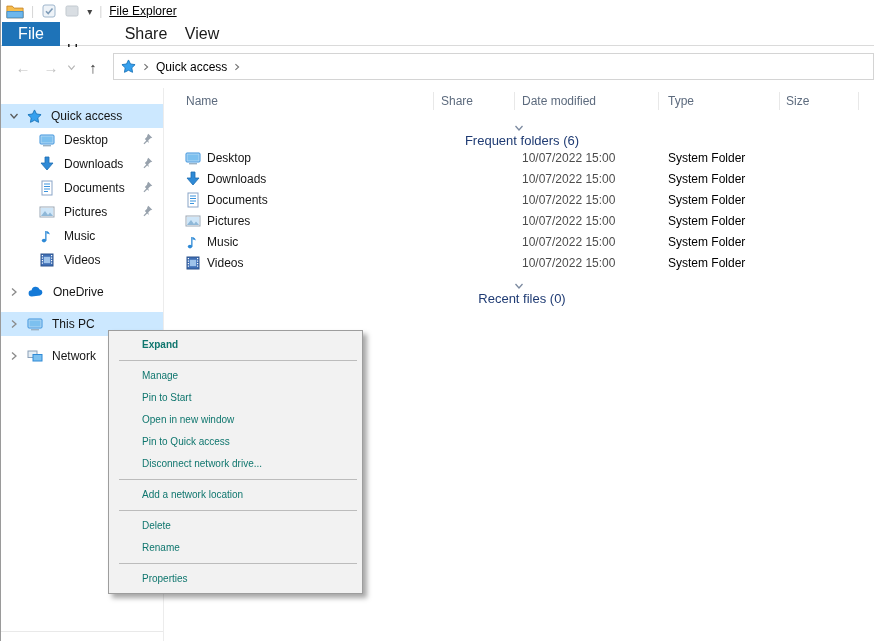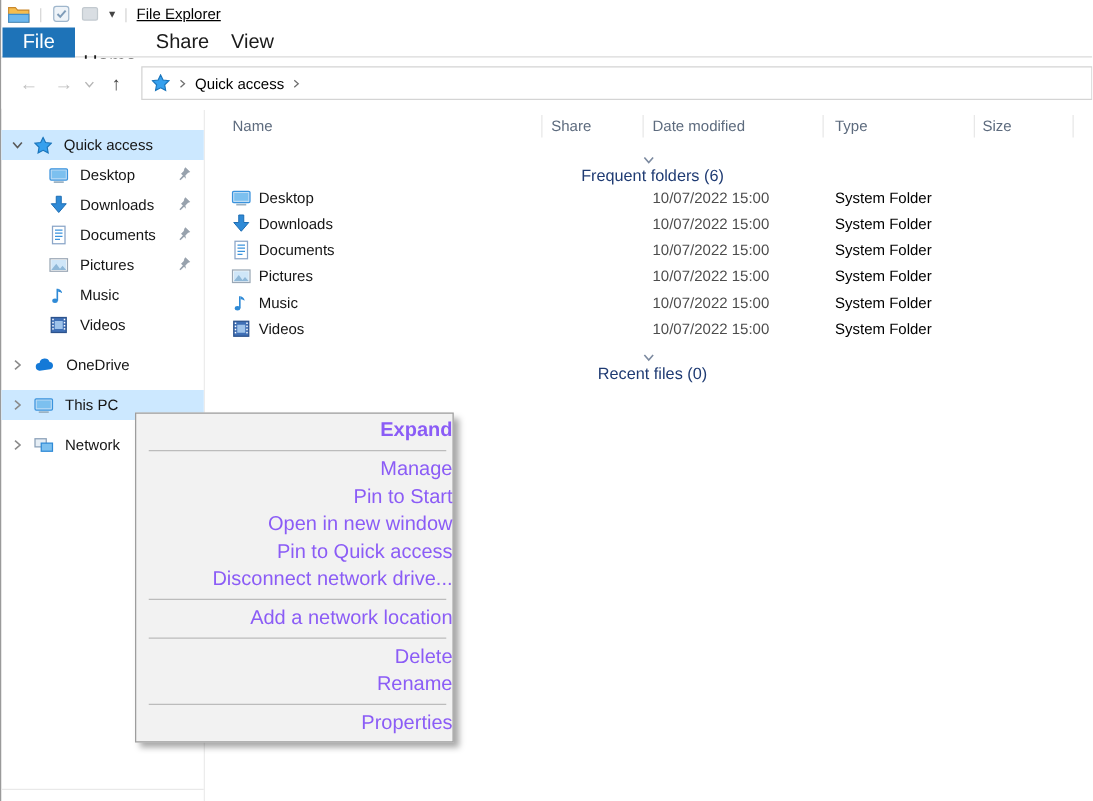--- a/index.html
+++ b/index.html
@@ -73,21 +73,21 @@
   .file-row{ position:absolute; left:163px; right:0; height:21px; font-size:12px; }
   .cell-icon{ position:absolute; left:21px; top:2px; }
   .cell-name{ position:absolute; left:43px; top:3px; color:#151515; }
   .cell-date{ position:absolute; left:358px; top:3px; color:#4c4c4c; }
   .cell-type{ position:absolute; left:504px; top:3px; color:#000000; }
 
   
   .context-menu{ position:absolute; left:107px; top:330px; width:255px;
     background:#f2f2f2; border:1px solid #9d9d9d; padding:3px 0; z-index:50;
     box-shadow:4px 4px 5px rgba(0,0,0,0.35); }
-  .menu-item{ height:22px; line-height:22px; padding-left:33px; font-size:16px; color:#8b5cf6;text-align:right; }
+  .menu-item{ height:22px; line-height:22px; padding-left:33px; font-size:10px; color:#0f766e; }
   .menu-item.bold{ font-weight:bold; }
   .menu-sep{ height:1px; background:#bcbcbc; margin:4px 5px 4px 10px; }
 </style>
 </head>
 <body>
 
 <svg width="0" height="0" style="position:absolute">
   <defs>
     <symbol id="sym-explorer" viewBox="0 0 20 16">
       <path d="M1 2h6l2 2.2h10V15H1z" fill="#f6bd4d" stroke="#c9882c" stroke-width="1"></path>

